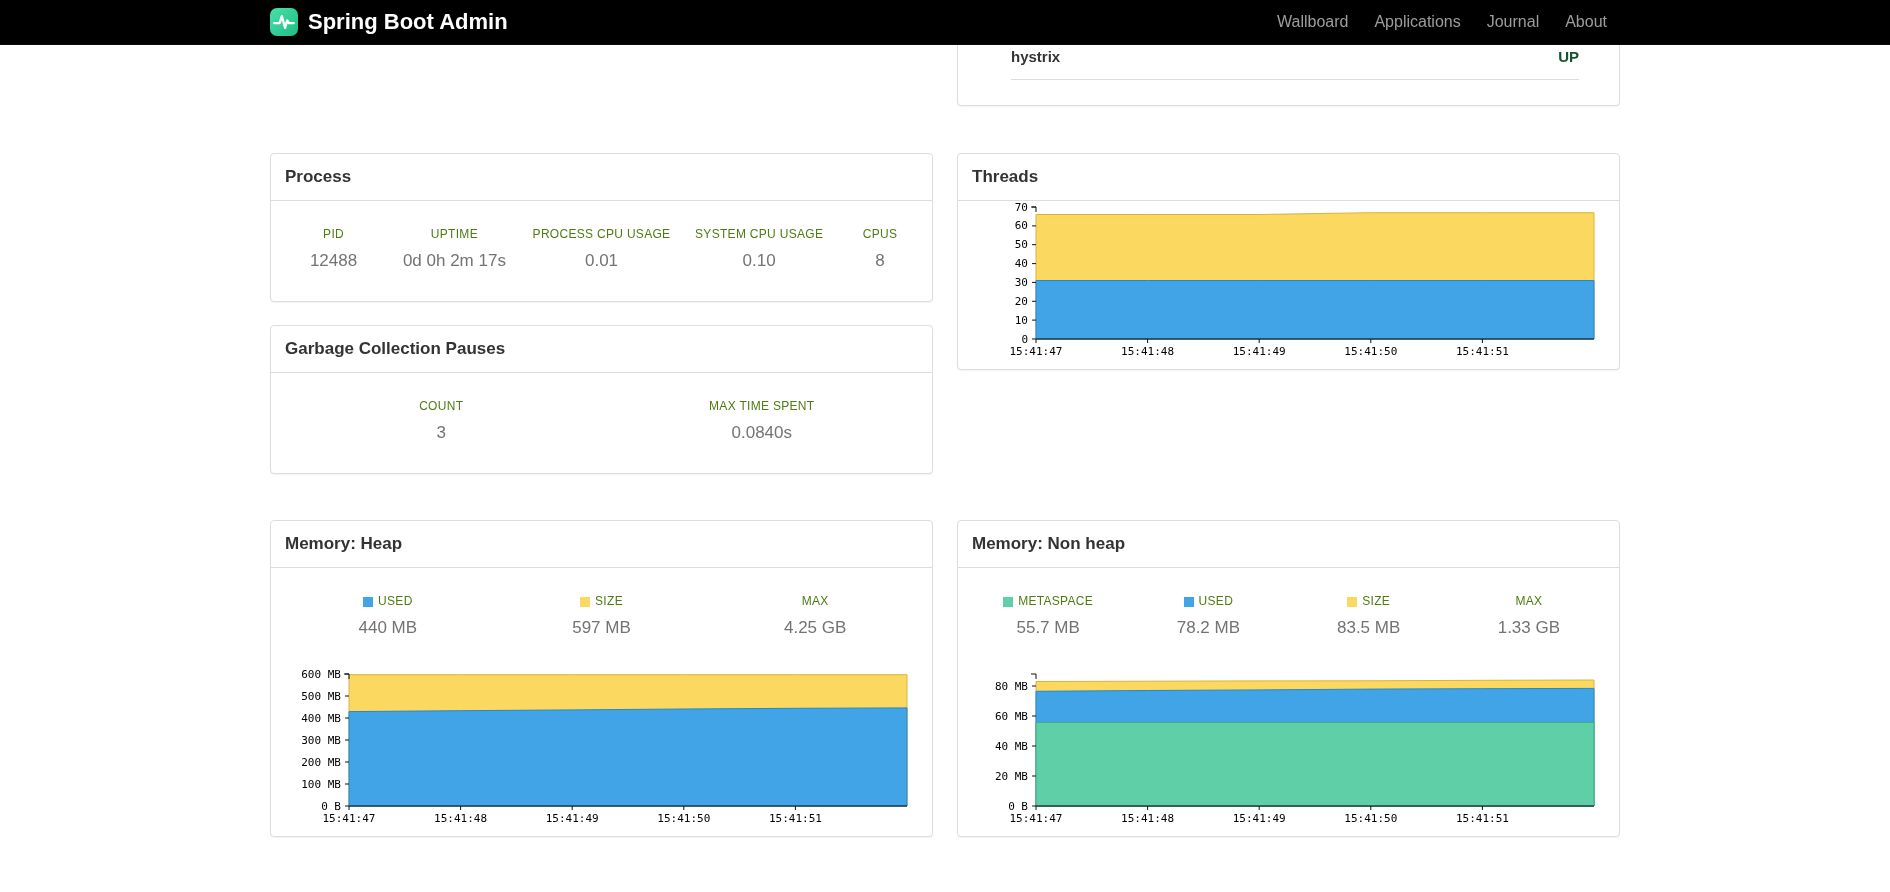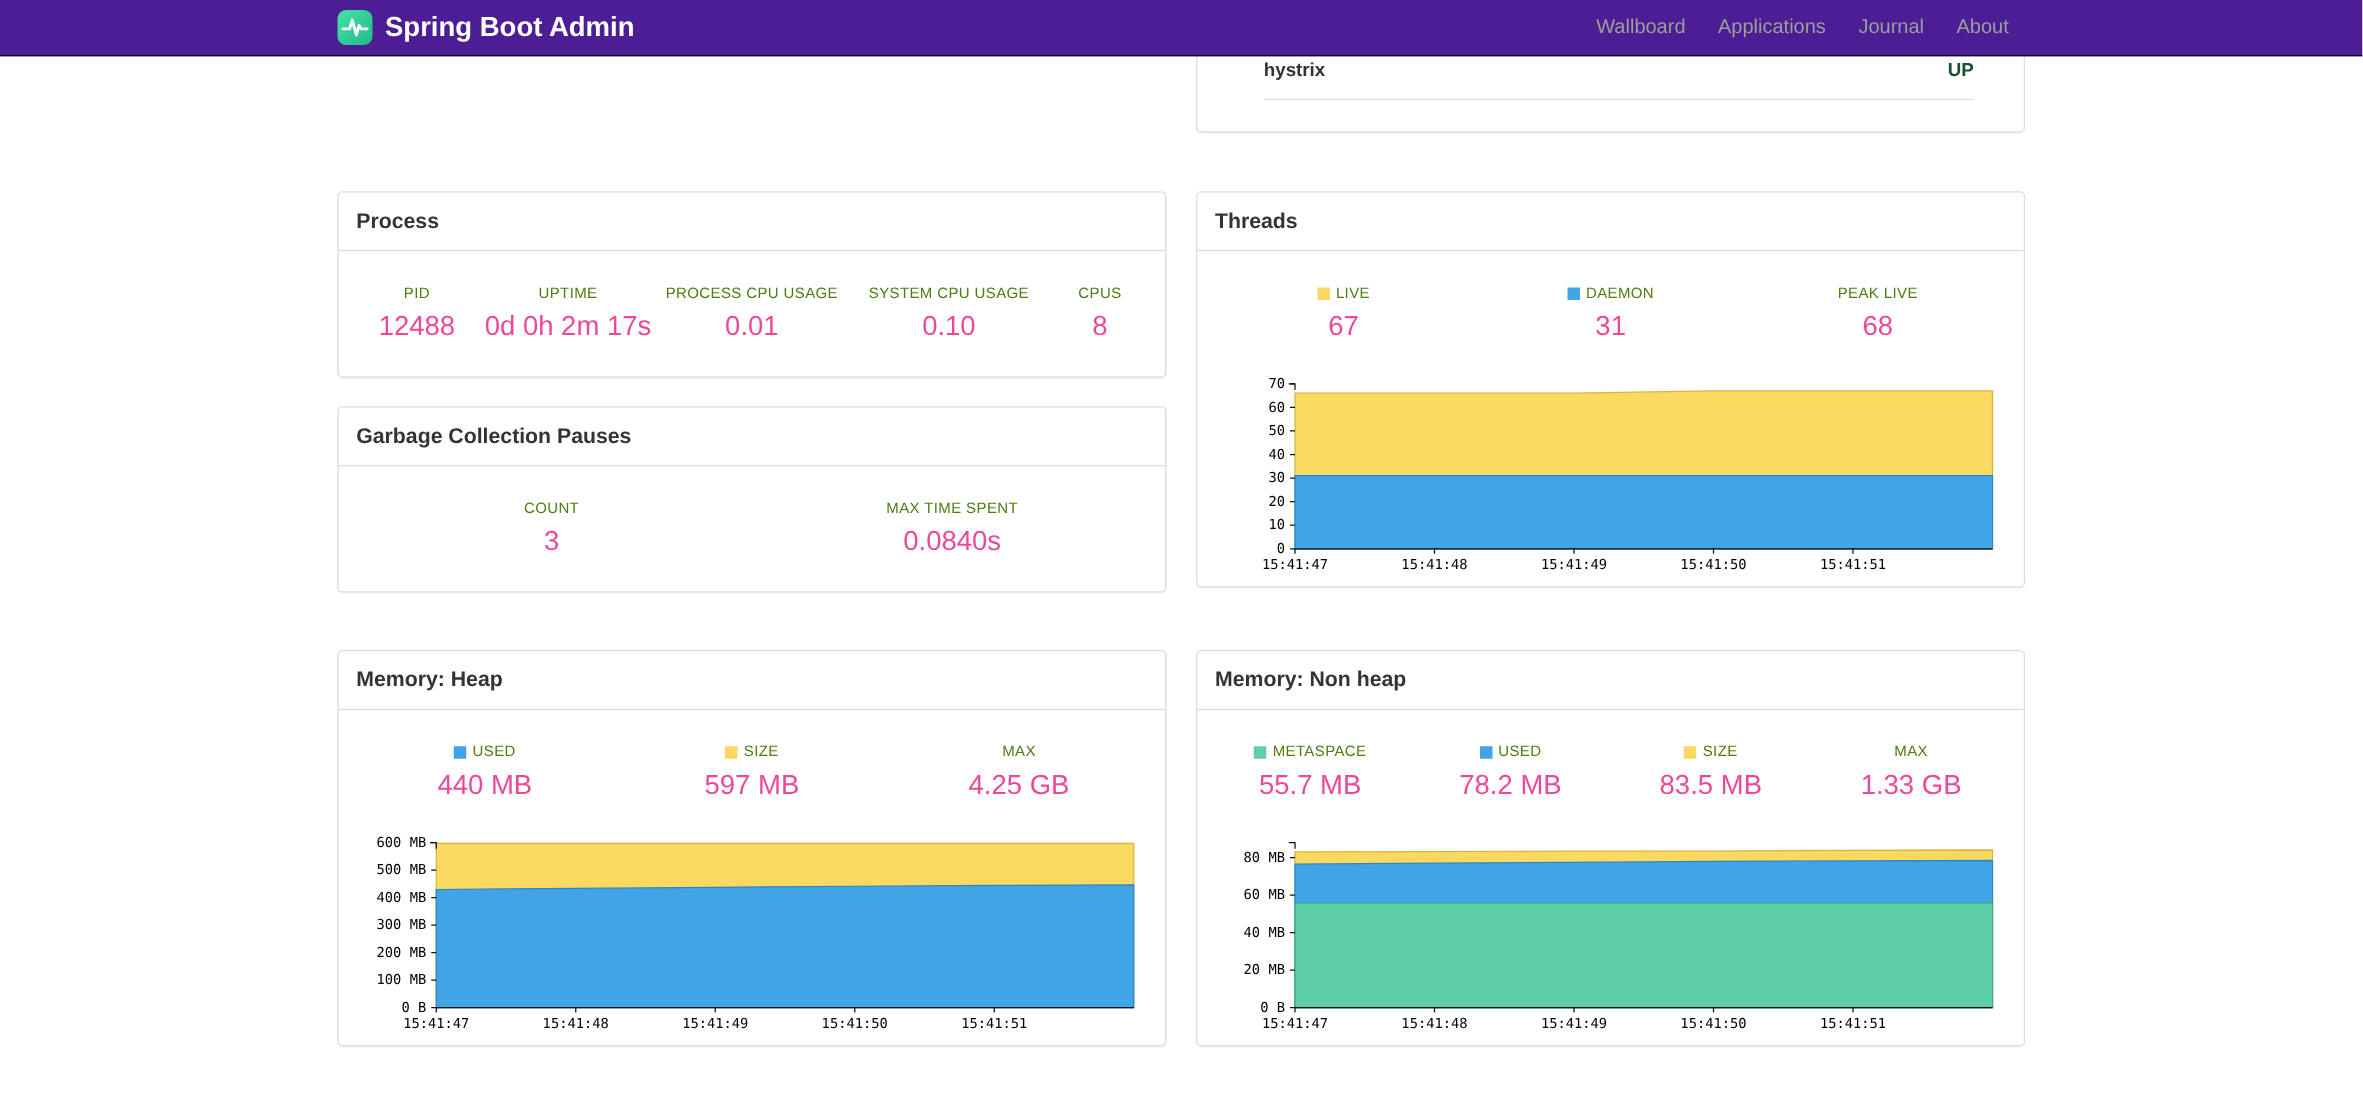--- a/index.html
+++ b/index.html
@@ -8,21 +8,21 @@
     background: #fff;
     font-family: "Liberation Sans", sans-serif;
     color: #333;
     overflow: hidden;
   }
   
   .navbar {
     position: relative;
     z-index: 10;
     height: 45px;
-    background: #4c1d95;
+    background: #000000;
     border-bottom: 1px solid #090909;
   }
   .nav-inner {
     width: 1350px; margin: 0 auto; height: 100%;
     display: flex; align-items: center;
   }
   .brand {
     display: flex; align-items: center; gap: 10px;
     color: #fff; font-weight: bold; font-size: 22px;
     cursor: pointer; text-decoration: none;
@@ -74,21 +74,21 @@
 
   
   .stats { display: flex; text-align: center; padding: 26px 10px 30px; }
   .stat  { flex: 1; min-width: 0; }
   .stat-w13 { flex: 1.3; } .stat-w15 { flex: 1.5; } .stat-w08 { flex: 0.8; }
   .stat-label {
     font-size: 12px; color: #4d7c0f; letter-spacing: .3px;
     display: flex; align-items: center; justify-content: center; gap: 5px;
     line-height: 15px; white-space: nowrap;
   }
-  .stat-value { font-size: 22px; color: #ec4899; margin-top: 9px; line-height: 20px; }
+  .stat-value { font-size: 17px; color: #737373; margin-top: 9px; line-height: 20px; }
   .sq { width: 10px; height: 10px; display: inline-block; flex: 0 0 10px; }
 
   
   .chart { width: 640px; height: 162px; margin: 0 0 6px 3px; }
   .chart svg text {
     font-family: "DejaVu Sans Mono", monospace;
     font-size: 11px; fill: #000;
   }
 </style>
 </head>
@@ -169,40 +169,20 @@
             <div class="stat-value">0.0840s</div>
           </div>
         </div>
       </div>
 
     </div>
 
     <div class="col">
       <div class="panel">
         <div class="panel-heading">Threads</div>
-        <div class="stats">
-          <div class="stat">
-            <div class="stat-label">
-              <span class="sq" style="background-color: rgb(251, 216, 95);"></span>
-              <span>LIVE</span>
-            </div>
-            <div class="stat-value">67</div>
-          </div>
-          <div class="stat">
-            <div class="stat-label">
-              <span class="sq" style="background-color: rgb(65, 164, 230);"></span>
-              <span>DAEMON</span>
-            </div>
-            <div class="stat-value">31</div>
-          </div>
-          <div class="stat">
-            <div class="stat-label">PEAK LIVE</div>
-            <div class="stat-value">68</div>
-          </div>
-        </div>
         <div class="chart"><svg width="640" height="162" viewBox="0 0 640 162">
               <polygon points="75,138 75.0,13.5 186.6,13.5 298.2,13.5 409.8,11.7 521.4,11.7 633.0,11.7 633,138" fill="#fbd85f" stroke="#d8b43c" stroke-width="1"></polygon>
               <polygon points="75,138 75.0,79.5 186.6,79.5 298.2,79.5 409.8,79.5 521.4,79.5 633.0,79.5 633,138" fill="#41a4e6" stroke="#2488cd" stroke-width="1"></polygon>
               <line x1="75" y1="138" x2="633" y2="138" stroke="#111" stroke-width="1"></line>
               <path d="M 70 6.0 H 75 V 11.0" fill="none" stroke="#111"></path>
               <line x1="71" y1="138.0" x2="75" y2="138.0" stroke="#111"></line>
               <text x="67" y="141.5" text-anchor="end">0</text>
               <line x1="71" y1="119.1" x2="75" y2="119.1" stroke="#111"></line>
               <text x="67" y="122.6" text-anchor="end">10</text>
               <line x1="71" y1="100.3" x2="75" y2="100.3" stroke="#111"></line>

